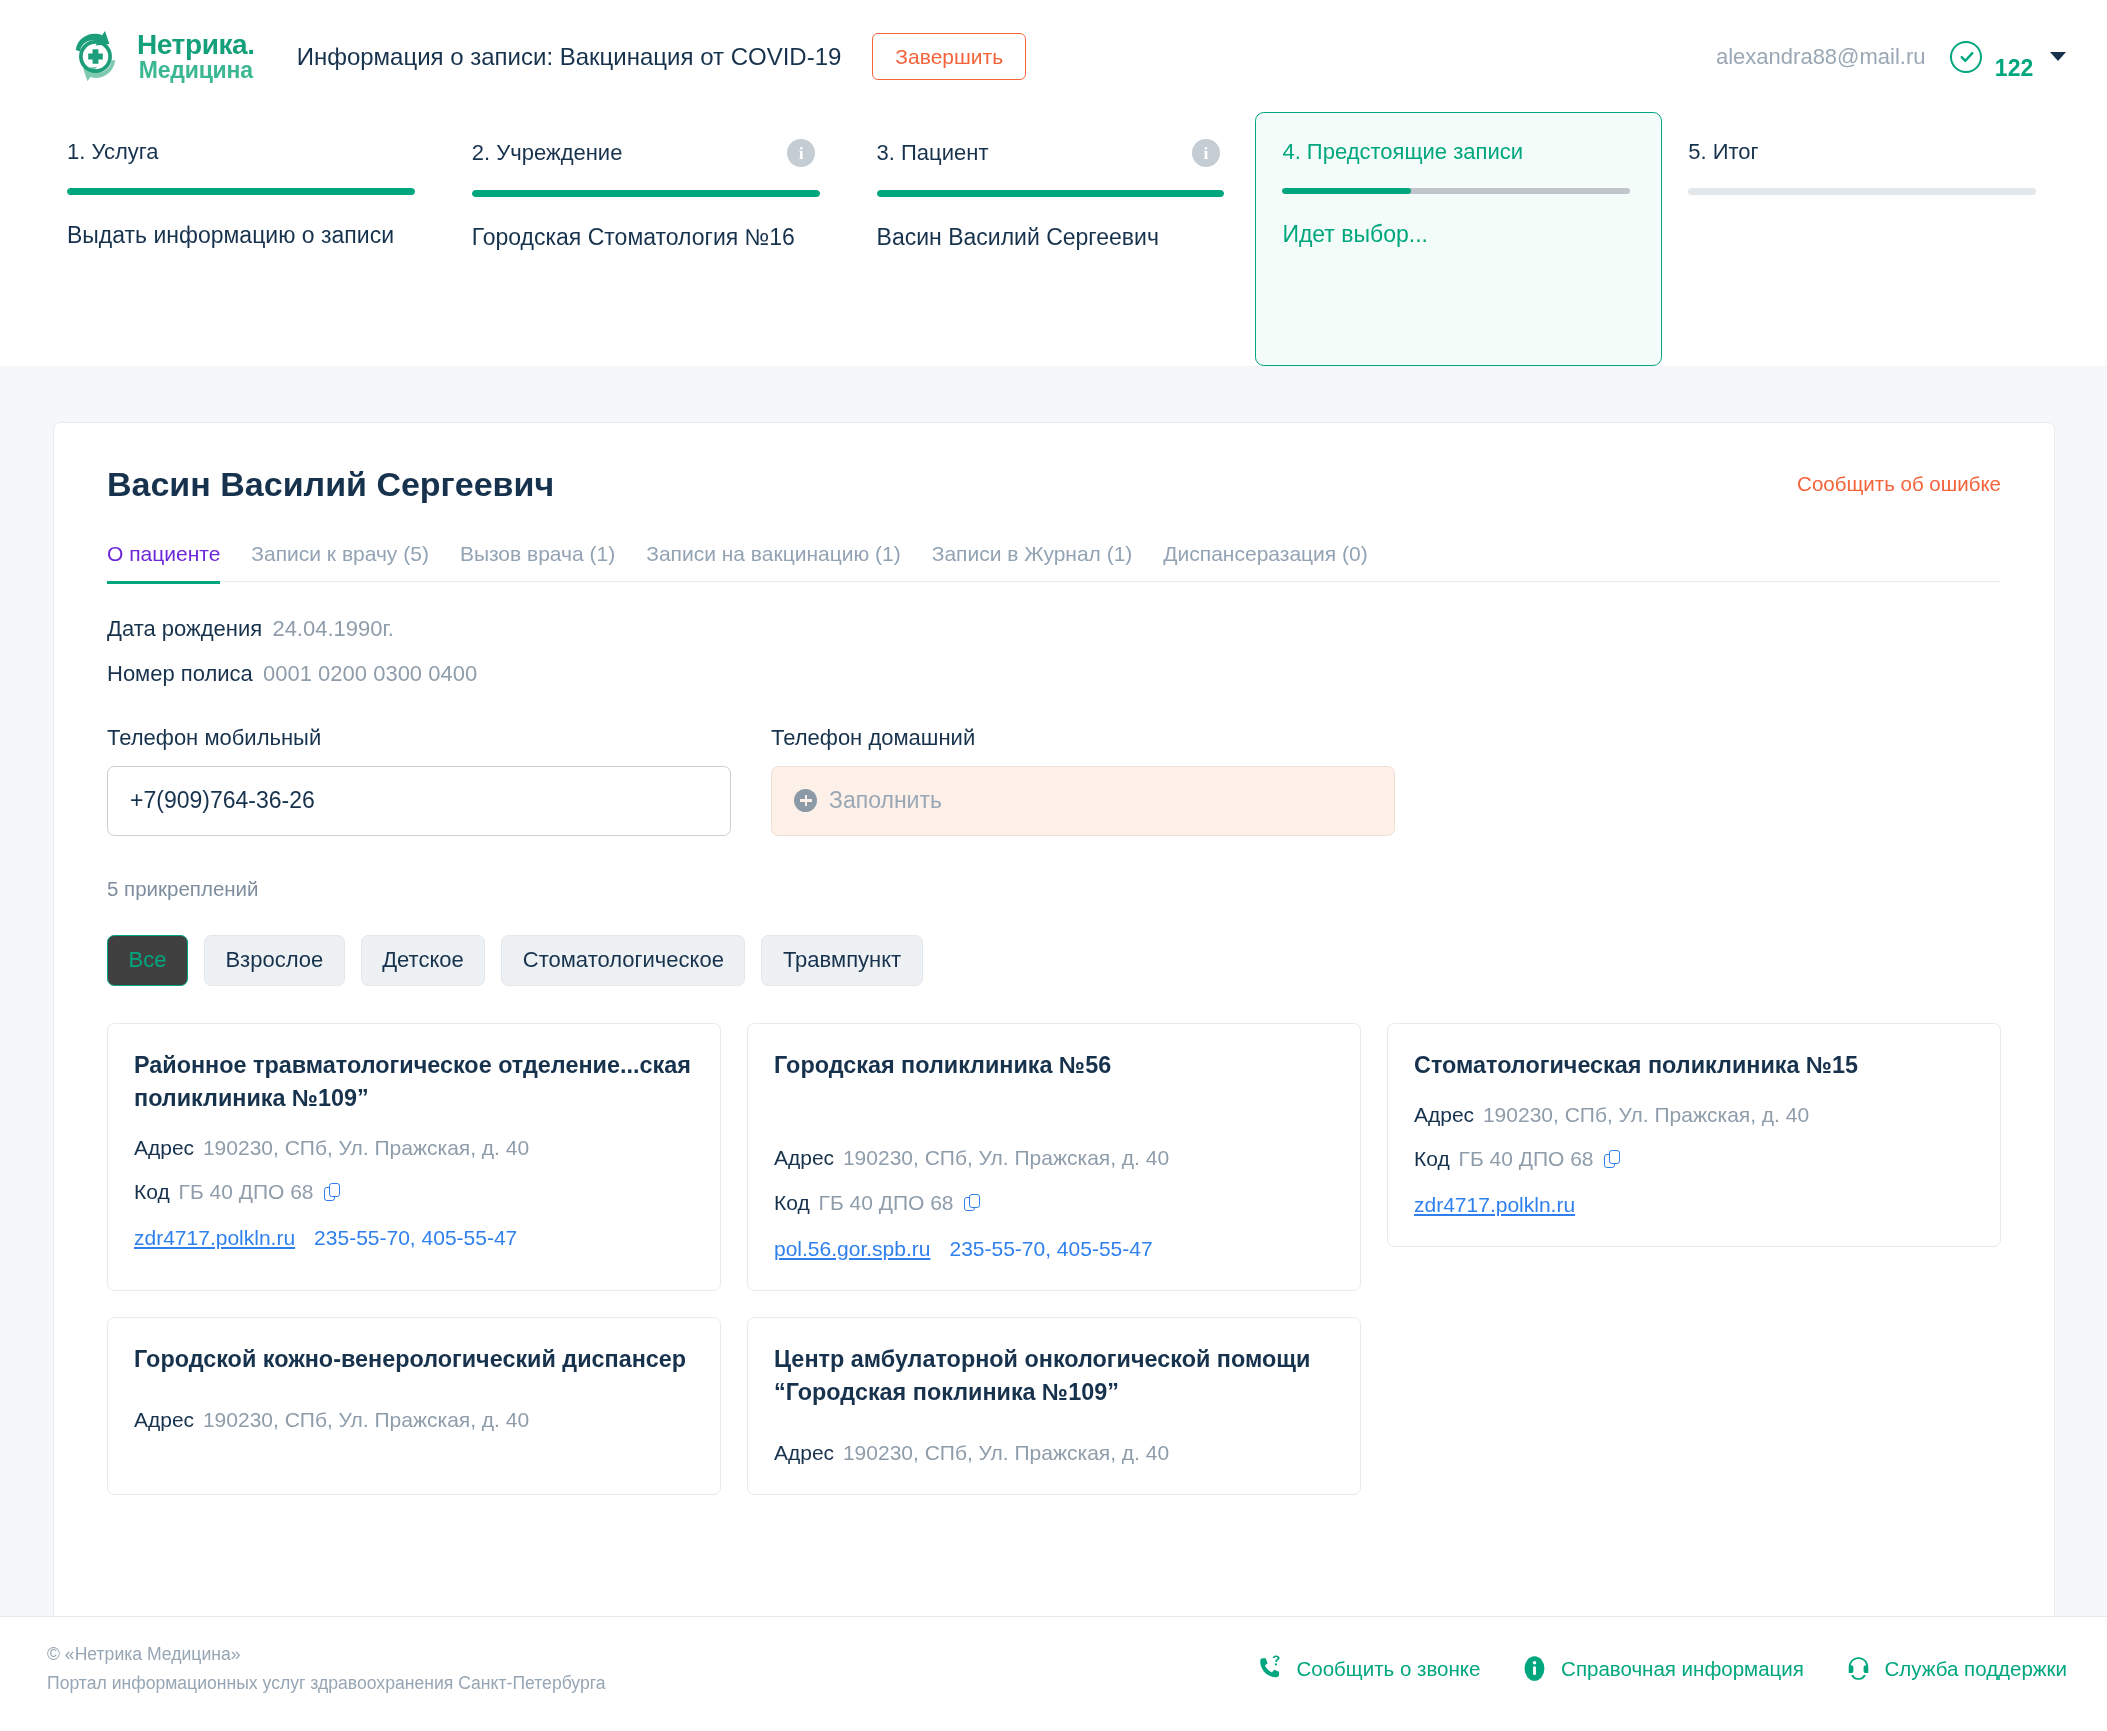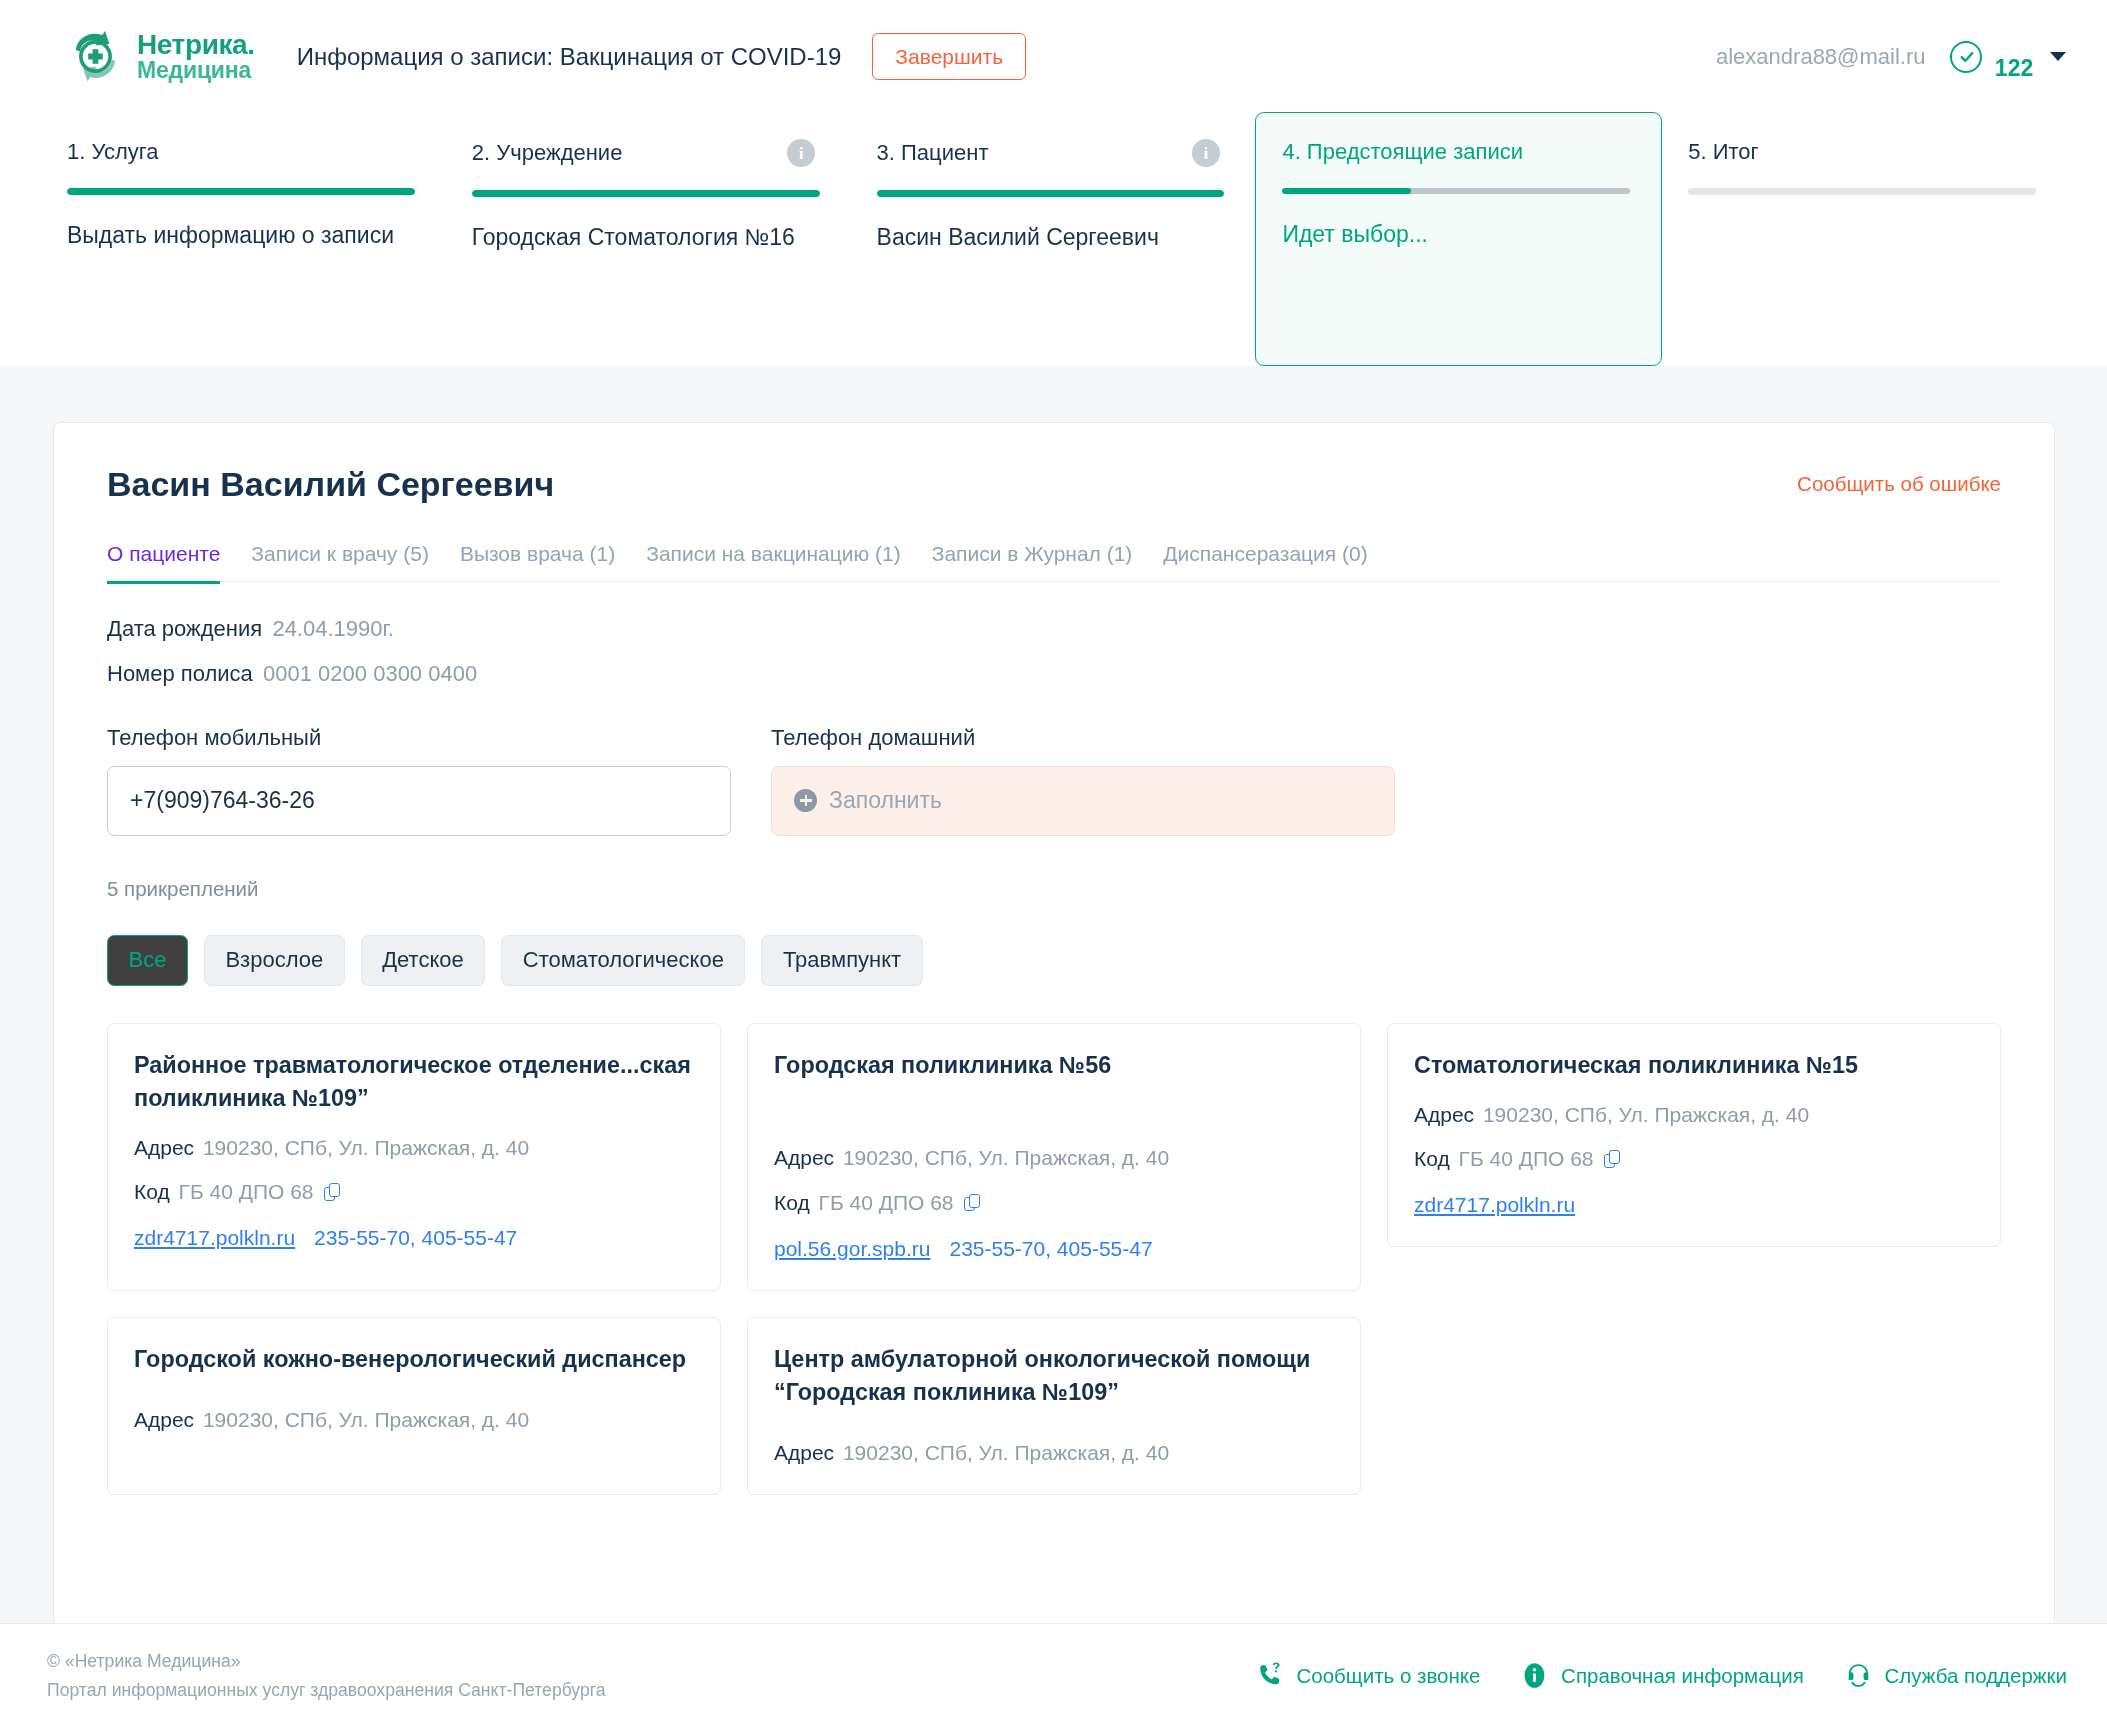--- a/index.html
+++ b/index.html
@@ -18,21 +18,21 @@
   
   .topbar {
     height: 113px;
     display: flex;
     align-items: center;
     padding: 0 42px 0 67px;
     background: #fff;
   }
   .logo-wrap { display:flex; align-items:center; gap:13px; flex: 0 0 auto; }
   .logo-mark { width: 57px; height: 57px; position: relative; flex:0 0 auto; }
-  .logo-text { line-height: 1.02; }
+  .logo-text { line-height: 1.02; text-align: center; }
   .logo-text .l1 { font-size: 28px; font-weight: bold; color:#14a07a; letter-spacing:-0.4px; }
   .logo-text .l2 { font-size: 23px; font-weight: bold; color:#3bb891; letter-spacing:-0.2px; }
 
   .page-title {
     margin-left: 42px;
     font-size: 24px;
     color: #17324d;
     white-space: nowrap;
   }
   .finish-btn {
@@ -230,21 +230,21 @@
     position:absolute; border:1.8px solid #2f80ed; border-radius:2.9px;
   }
   .copy-icon .b1 { left:0; top:3.7px; width:11px; height:14px; }
   .copy-icon .b2 { left:5.1px; top:0; width:11px; height:14px; background:#fff; }
   .clinic-links { margin-top: 22px; font-size: 21px; display:flex; align-items:baseline; gap: 19px; flex-wrap:wrap; }
   .clinic-links a { color:#2f80ed; text-decoration: underline; }
   .clinic-links .phones-txt { color:#2f80ed; }
 
   
   .footer {
-    position:absolute; left:0; right:0; bottom:5px; height:104px;
+    position:absolute; left:0; right:0; bottom:12px; height:104px;
     background:#fff;
     border-top: 1.5px solid #e7ebee;
     display:flex; align-items:center;
     padding: 0 41px 0 47px;
   }
   .foot-left { font-size: 17.6px; color:#97a6b4; line-height: 1.62; }
   .foot-right { margin-left:auto; display:flex; align-items:center; gap: 40px; }
   .foot-link {
     display:flex; align-items:center; gap:11.7px;
     color:#00a67e; font-size: 20.5px; cursor:pointer; white-space:nowrap;

